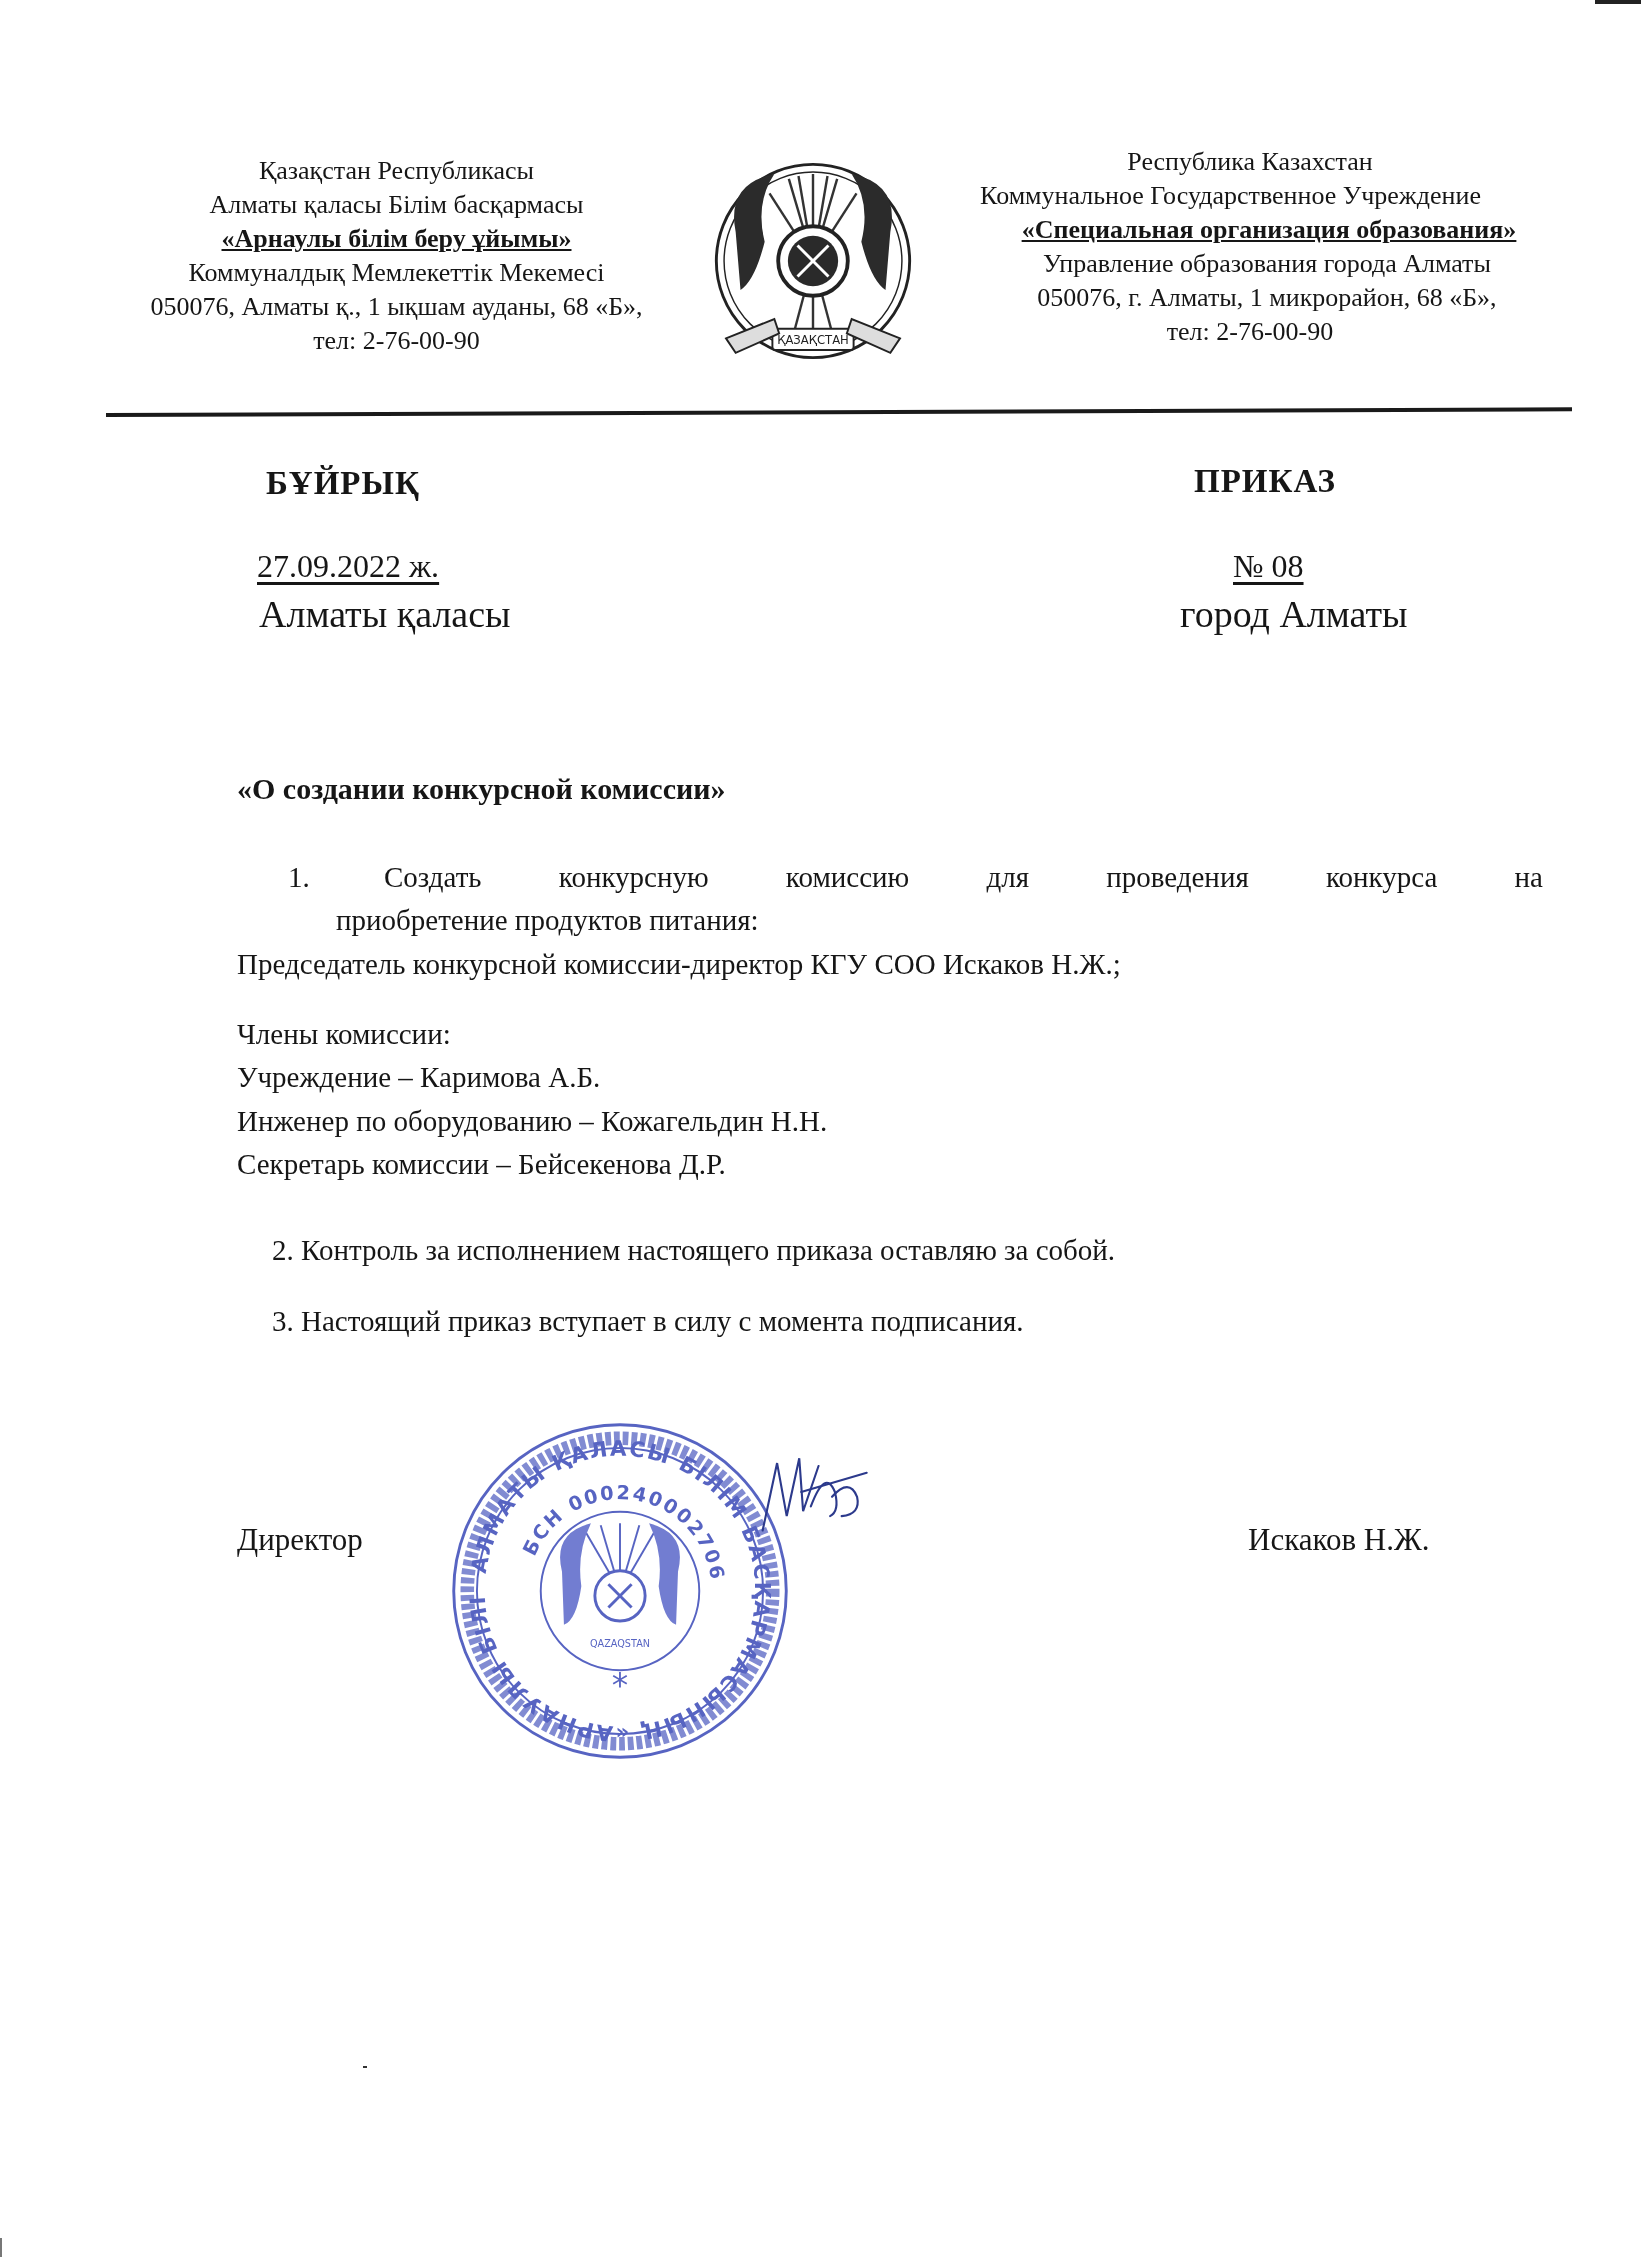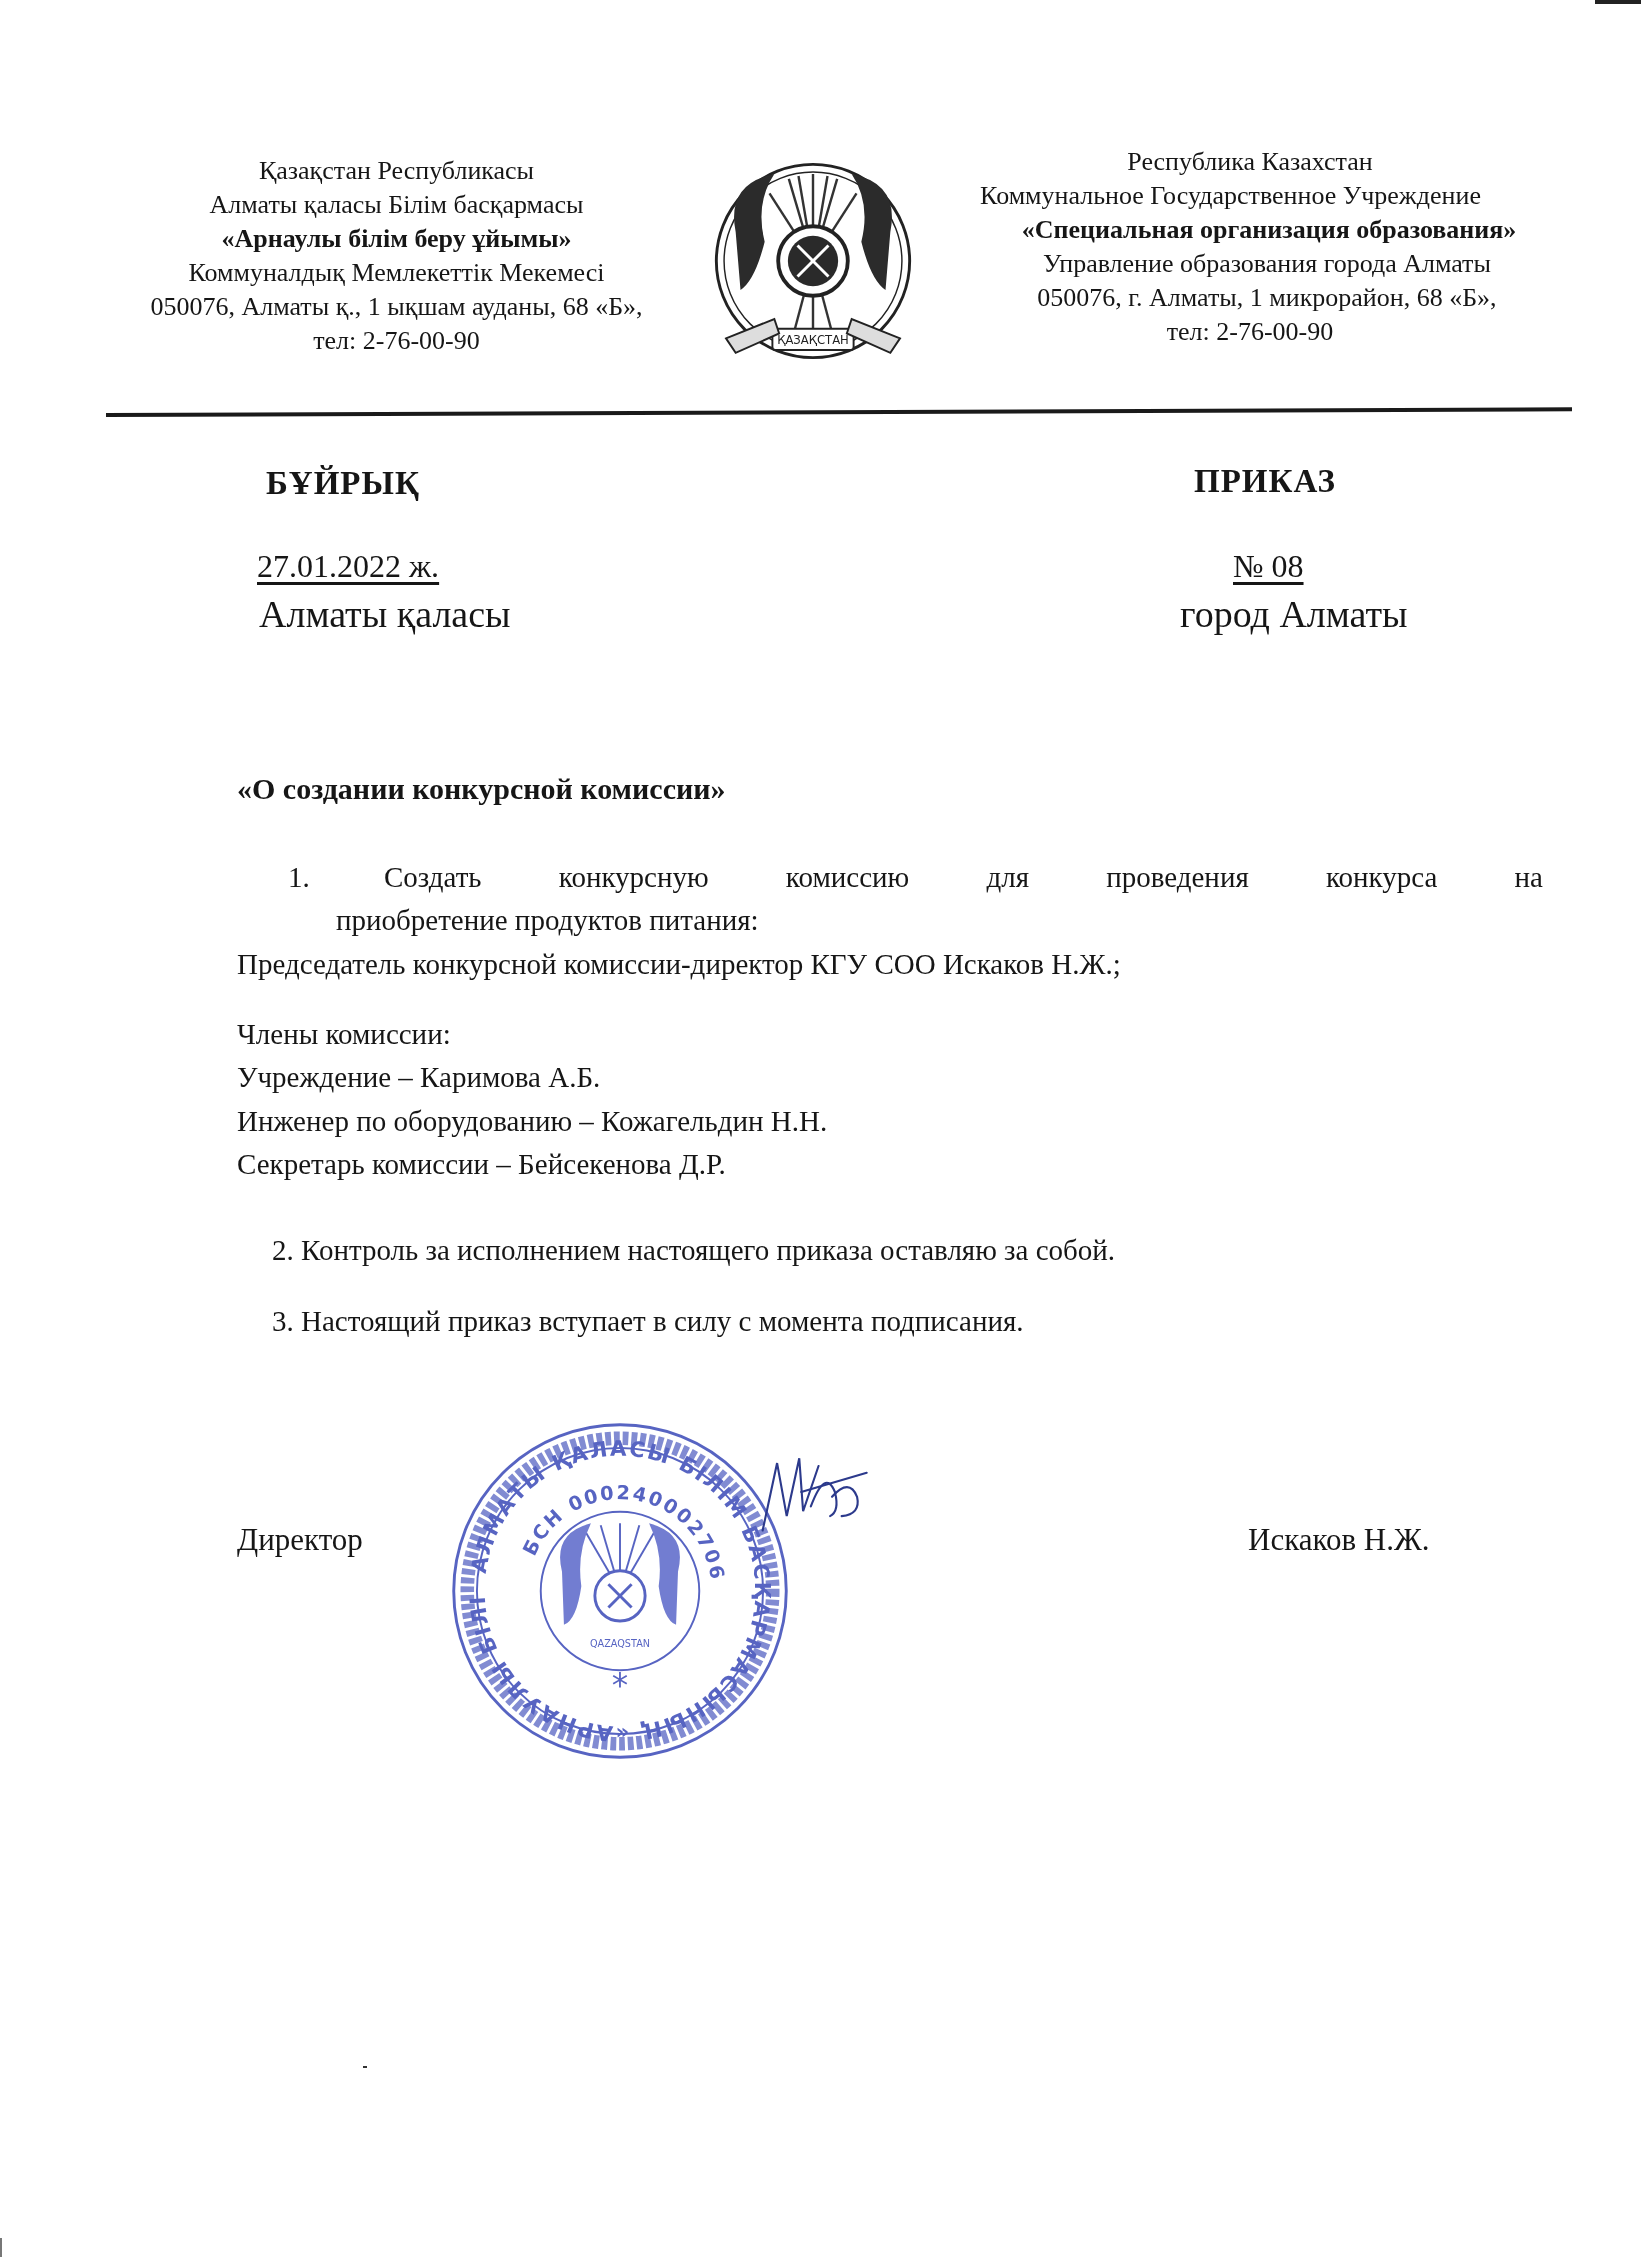--- a/index.html
+++ b/index.html
@@ -3,21 +3,21 @@
   <meta charset="utf-8">
   <style>
     html, body { margin: 0; padding: 0; background: #ffffff; }
     body {
       width: 1641px; height: 2257px; position: relative; overflow: hidden;
       font-family: "Liberation Serif", "DejaVu Serif", serif; color: #161616;
     }
     .abs { position: absolute; }
     .hdr { text-align: center; font-size: 26px; line-height: 34px; white-space: nowrap; }
     .hdr .line { display: block; }
-    .hdr .bold { font-weight: bold; }
+    .hdr .bold { font-weight: bold; text-decoration: underline; }
     #hdr-kz { left: 97px; top: 154px; width: 599px; }
     #hdr-ru { left: 912px; top: 145px; width: 637px; }
     #hdr-ru .l0 { padding-left: 39px; }
     #hdr-ru .l2 { padding-left: 77px; }
     #hdr-ru .l3, #hdr-ru .l4 { padding-left: 73px; }
 
     #emblem { left: 697px; top: 145px; width: 232px; height: 232px; }
     #rule { left: 106px; top: 413px; width: 1466px; height: 3.9px; background: #1a1a1a;
             transform: rotate(-0.22deg); transform-origin: left center; }
 
@@ -111,21 +111,21 @@
   <span class="line l4">050076, г. Алматы, 1 микрорайон, 68 «Б»,</span>
   <span class="line l0">тел: 2-76-00-90</span>
 </div>
 
 <div id="rule" class="abs"></div>
 <div id="corner-mark" class="abs"></div>
 
 <div id="title-kz" class="abs title-word">БҰЙРЫҚ</div>
 <div id="title-ru" class="abs title-word">ПРИКАЗ</div>
 
-<div id="date" class="abs meta u">27.01.2022 ж.</div>
+<div id="date" class="abs meta u">27.09.2022 ж.</div>
 <div id="city-kz" class="abs meta small">Алматы қаласы</div>
 <div id="number" class="abs meta u">№ 08</div>
 <div id="city-ru" class="abs meta small">город Алматы</div>
 
 <div id="subject" class="abs body-text">«О создании конкурсной комиссии»</div>
 
 <div id="item1" class="abs body-text">
   <span class="num">1.</span>
   <span class="txt">Создать конкурсную комиссию для проведения конкурса на</span>
 </div>

